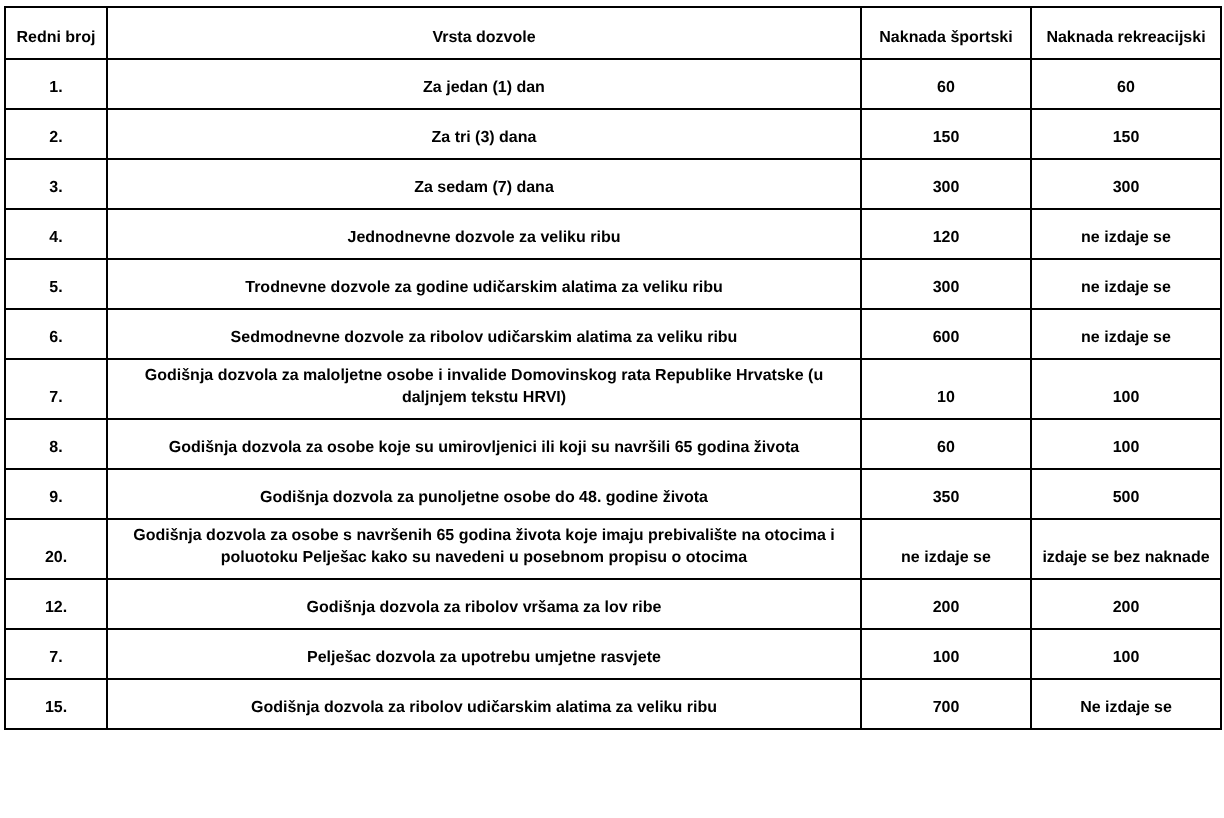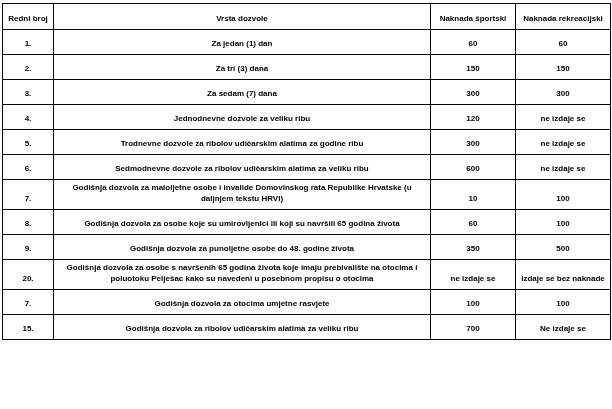--- a/index.html
+++ b/index.html
@@ -82,21 +82,21 @@
     <td>300</td>
   </tr>
         <tr>
     <td>4.</td>
     <td>Jednodnevne dozvole za veliku ribu</td>
     <td>120</td>
     <td>ne izdaje se</td>
   </tr>
         <tr>
     <td>5.</td>
-    <td>Trodnevne dozvole za ribolov udičarskim alatima za godine ribu</td>
+    <td>Trodnevne dozvole za godine udičarskim alatima za veliku ribu</td>
     <td>300</td>
     <td>ne izdaje se</td>
   </tr>
         <tr>
     <td>6.</td>
     <td>Sedmodnevne dozvole za ribolov udičarskim alatima za veliku ribu</td>
     <td>600</td>
     <td>ne izdaje se</td>
   </tr>
         <tr>
@@ -117,22 +117,28 @@
     <td>350</td>
     <td>500</td>
   </tr>
         <tr>
     <td>20.</td>
     <td>Godišnja dozvola za osobe s navršenih 65 godina života koje imaju prebivalište na otocima i poluotoku Pelješac kako su navedeni u posebnom propisu o otocima</td>
     <td>ne izdaje se</td>
     <td>izdaje se bez naknade</td>
   </tr>
         <tr>
+    <td>12.</td>
+    <td>Godišnja dozvola za ribolov vršama za lov ribe</td>
+    <td>200</td>
+    <td>200</td>
+  </tr>
+        <tr>
     <td>7.</td>
-    <td>Godišnja dozvola za otocima umjetne rasvjete</td>
+    <td>Pelješac dozvola za upotrebu umjetne rasvjete</td>
     <td>100</td>
     <td>100</td>
   </tr>
         <tr>
     <td>15.</td>
     <td>Godišnja dozvola za ribolov udičarskim alatima za veliku ribu</td>
     <td>700</td>
     <td>Ne izdaje se</td>
   </tr>
       </tbody>

